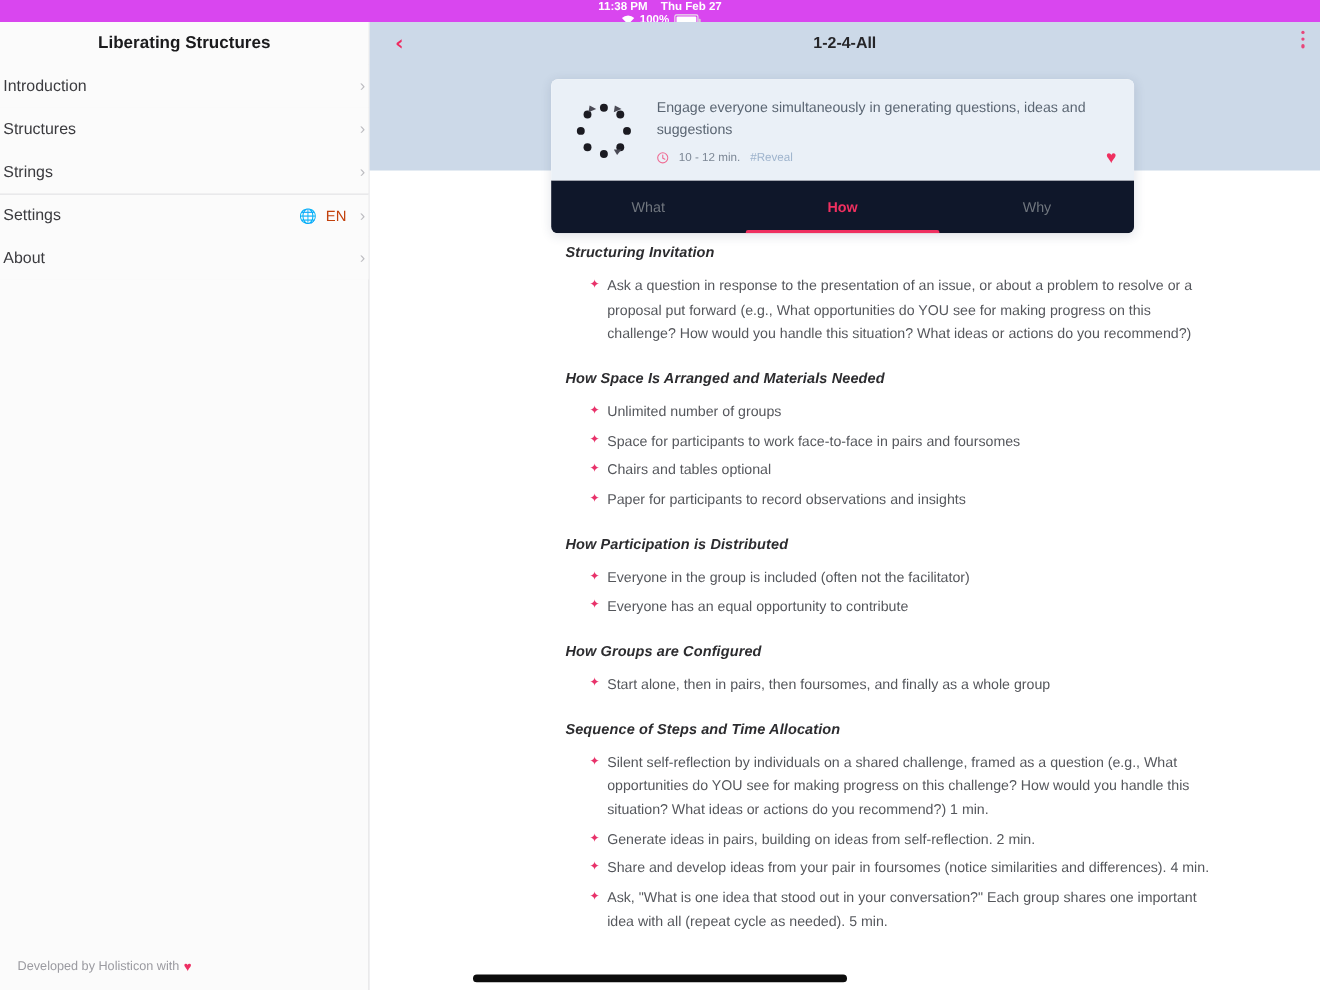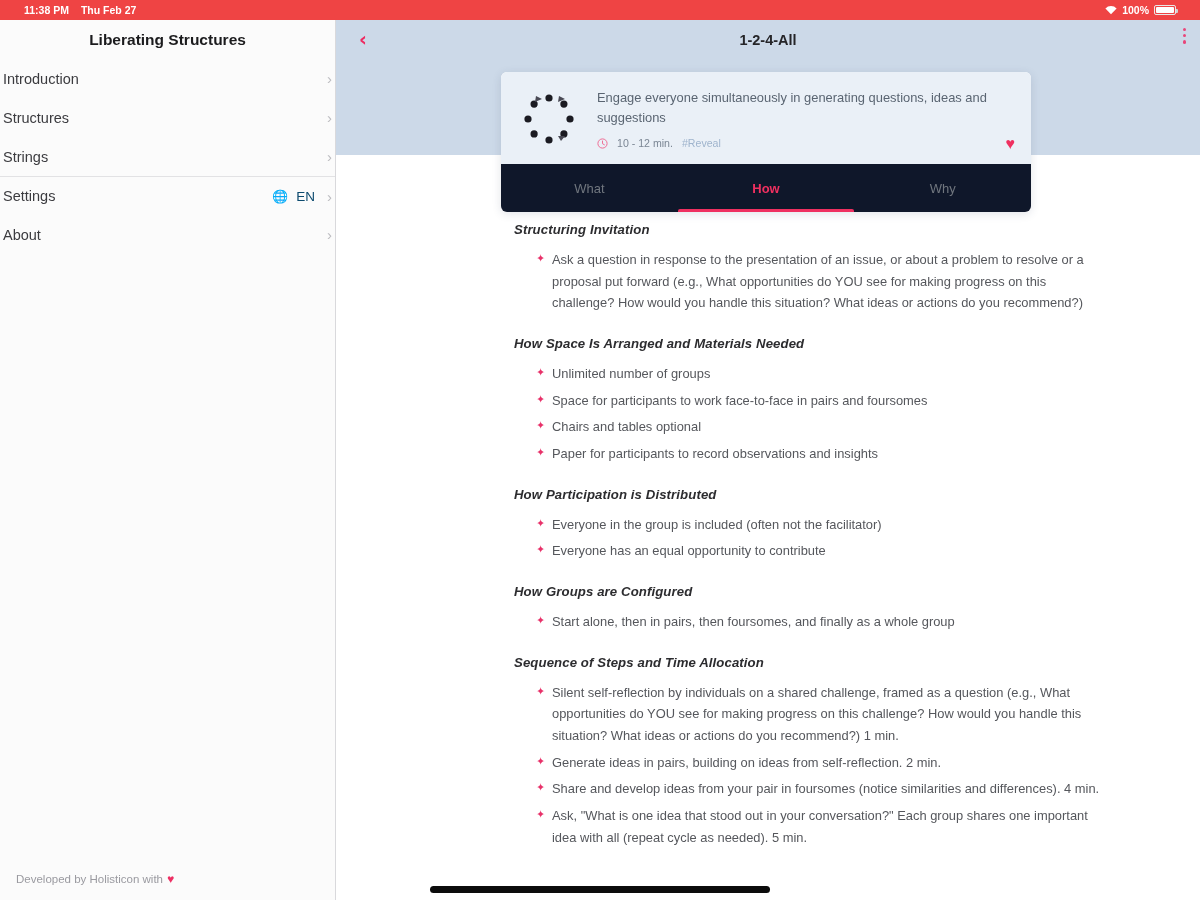--- a/index.html
+++ b/index.html
@@ -6,23 +6,23 @@
   html,body { width:1200px; height:900px; }
   body {
     font-family:"Liberation Sans", sans-serif;
     background:#ffffff;
     overflow:hidden;
     position:relative;
   }
 
   
   .statusbar{
-    height:20px; background:#ef4444; color:#ffffff;
+    height:20px; background:#d946ef; color:#ffffff;
     display:flex; align-items:center; justify-content:space-between;
-    padding:0 24px; font-size:10.5px; font-weight:bold;
+    padding:0 24px; font-size:10.5px; font-weight:bold;flex-direction:column;
   }
   .sb-left{display:flex; align-items:center; gap:12px;}
   .sb-right{display:flex; align-items:center; gap:5px;}
   .wifi-ico{ width:12px; height:10px; position:relative; }
   .wifi-ico svg{display:block;}
   .batt{
     width:22px;height:10px;border:1px solid #e8e8e8;border-radius:2px;
     position:relative; padding:1px;
   }
   .batt i{display:block;height:100%;width:100%;background:#fff;border-radius:1px;}
@@ -47,21 +47,21 @@
   .sb-list{ flex:1; }
   .sb-item{
     height:39px; display:flex; align-items:center;
     padding:0 3px; gap:8px; color:#3b3b3f; font-size:14.5px;
     cursor:pointer; background:#fbfbfb;
   }
   .sb-item .lbl{ flex:1; }
   .sb-item.sep{ border-top:1px solid #e2e2e4; }
   .chev{ color:#bcbcc0; font-size:15px; line-height:1; }
   .globe{ color:#6d6d72; font-size:13px; }
-  .lang{ color:#0c4a6e; font-size:13.5px; margin-right:4px;text-align:right;}
+  .lang{ color:#c2410c; font-size:13.5px; margin-right:4px;text-align:right;}
   .sb-foot{
     position:absolute; bottom:14px; left:16px;
     font-size:11.5px; color:#9a9aa0; display:flex; align-items:center; gap:4px;
   }
   .mini-heart{ color:#ed2f63; font-size:12px; }
 
   
   .detail{ flex:1; position:relative; background:#ffffff; }
   .hero{
     position:absolute; top:0; left:0; right:0; height:135px;

